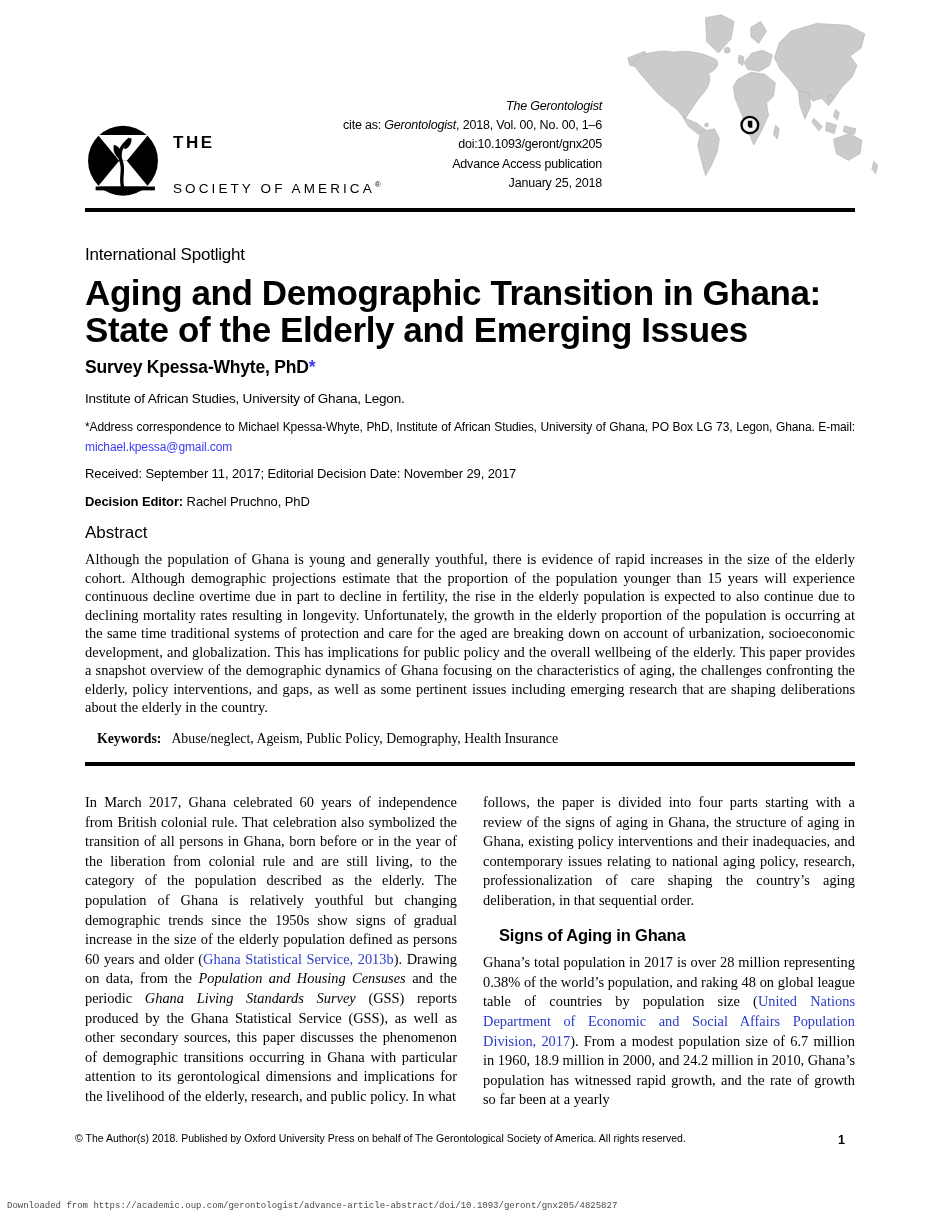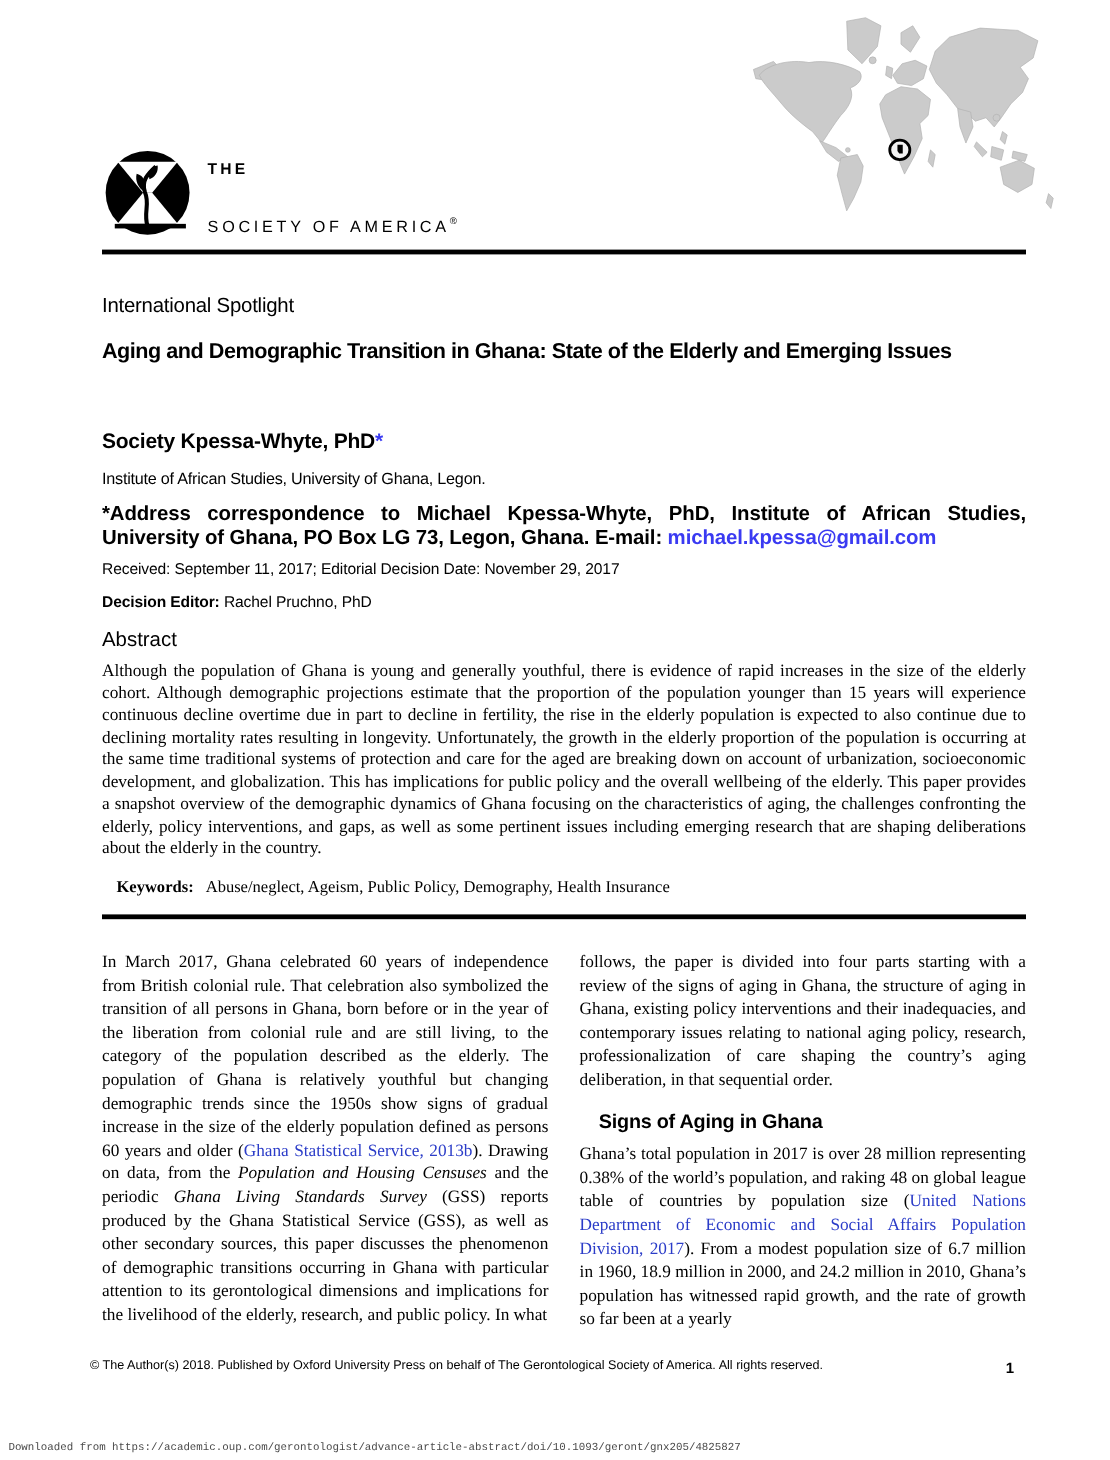--- a/index.html
+++ b/index.html
@@ -10,44 +10,44 @@
     margin:0 auto;
   }
 
   
   .map { position:absolute; left:620px; top:10px; width:300px; height:182px; }
   .land { fill:var(--map_land,#cbcbcb); stroke:var(--map_stroke,#b2b2b2); stroke-width:.6; }
 
   
   .logo { position:absolute; left:85px; top:122px; width:350px; height:82px; }
   .logo-icon { position:absolute; left:0; top:3px; width:76px; height:76px; }
-  .logo-the { position:absolute; left:88px; top:11px; font-size:13px; font-weight:bold; letter-spacing:2.6px; }
+  .logo-the { position:absolute; left:88px; top:11px; font-size:17px; font-weight:bold; letter-spacing:2.6px; }
   .logo-main { position:absolute; left:80px; top:21px; font-size:33px; font-weight:bold; letter-spacing:-1px; white-space:nowrap; }
   .logo-sub { position:absolute; left:88px; top:58px; font-size:13.5px; letter-spacing:3.1px; white-space:nowrap; }
   .logo-sub .reg { font-size:8px; vertical-align:6px; letter-spacing:0; }
 
   
   .citation { position:absolute; left:300px; top:97px; width:302px; text-align:right;
               font-size:12.5px; line-height:19.2px; letter-spacing:-0.2px; }
   .italic { font-style:italic; }
 
   
   .rule { position:absolute; left:85px; width:770px; height:4px; background:var(--rule,#000); }
   .rule-top { top:208px; }
   .rule-mid { top:762px; }
 
   
   .section-label { position:absolute; left:85px; top:233px; font-size:17px; letter-spacing:-0.2px;margin-top:12px; }
-  .title { position:absolute; left:85px; top:274px; width:775px; font-size:18px; font-weight:bold;
+  .title { position:absolute; left:85px; top:274px; width:775px; font-size:35px; font-weight:bold;
            line-height:37px; letter-spacing:-0.4px; }
   .author { position:absolute; left:85px; top:357px; font-size:17.5px; font-weight:bold; letter-spacing:-0.2px; }
   .author .mark { color:var(--email_link,#3a3af2); text-decoration:none; font-weight:bold; }
   .affiliation { position:absolute; left:85px; top:391px; font-size:13.5px; letter-spacing:-0.2px; }
-  .correspondence { position:absolute; left:85px; top:418px; width:770px; font-size:17px;
-                    line-height:19.5px; text-align:justify; letter-spacing:-0.1px;font-weight:bold; }
+  .correspondence { position:absolute; left:85px; top:418px; width:770px; font-size:12px;
+                    line-height:19.5px; text-align:justify; letter-spacing:-0.1px; }
   .email { color:var(--email_link,#3a3af2); text-decoration:none; }
   .received { position:absolute; left:85px; top:466px; font-size:13px; letter-spacing:-0.1px; }
   .decision { position:absolute; left:85px; top:494px; font-size:13px; letter-spacing:-0.1px; }
   .bold { font-weight:bold; }
 
   
   .abstract-heading { position:absolute; left:85px; top:523px; font-size:17px; font-weight:normal; }
   .abstract-text { position:absolute; left:85px; top:550px; width:770px;
                    font-family:"Liberation Serif", serif; font-size:14.4px; line-height:18.5px;
                    text-align:justify; }
@@ -113,28 +113,35 @@
       <polygon points="45,47 55,47 83,81 17,81" fill="#fff"></polygon>
       <path d="M50,84 C45,68 53,60 47,46 C43,34 50,26 59,18" stroke="#000" stroke-width="4.5" fill="none"></path>
       <path d="M47,46 C40,42 36,34 38,26 C46,28 50,36 47,46 Z" fill="#000"></path>
       <path d="M52,32 C58,30 62,24 61,17 C54,18 50,24 52,32 Z" fill="#000"></path>
       <rect x="14" y="81" width="78" height="5" fill="#000"></rect>
     </svg>
     <div class="logo-the">THE</div>
     <div class="logo-sub"><span>SOCIETY OF AMERICA</span><span class="reg">®</span></div>
   </div>
 
+  <div class="citation">
+    <div class="italic">The Gerontologist</div>
+    <div><span>cite as: </span><span class="italic">Gerontologist</span><span>, 2018, Vol. 00, No. 00, 1–6</span></div>
+    <div>doi:10.1093/geront/gnx205</div>
+    <div>Advance Access publication</div>
+    <div>January 25, 2018</div>
+  </div>
 
   <div class="rule rule-top"></div>
 
   <div class="section-label">International Spotlight</div>
 
   <h1 class="title">Aging and Demographic Transition in Ghana: State of the Elderly and Emerging Issues</h1>
 
-  <div class="author"><span>Society Kpessa-Whyte, PhD</span><a class="mark" href="#">*</a></div>
+  <div class="author"><span>Survey Kpessa-Whyte, PhD</span><a class="mark" href="#">*</a></div>
 
   <div class="affiliation">Institute of African Studies, University of Ghana, Legon.</div>
 
   <p class="correspondence"><span>*Address correspondence to Michael Kpessa-Whyte, PhD, Institute of African Studies, University of Ghana, PO Box LG 73, Legon, Ghana. E-mail: </span><a class="email" href="#">michael.kpessa@gmail.com</a></p>
 
   <div class="received">Received: September 11, 2017; Editorial Decision Date: November 29, 2017</div>
 
   <div class="decision"><span class="bold">Decision Editor:</span><span> Rachel Pruchno, PhD</span></div>
 
   <h2 class="abstract-heading">Abstract</h2>

